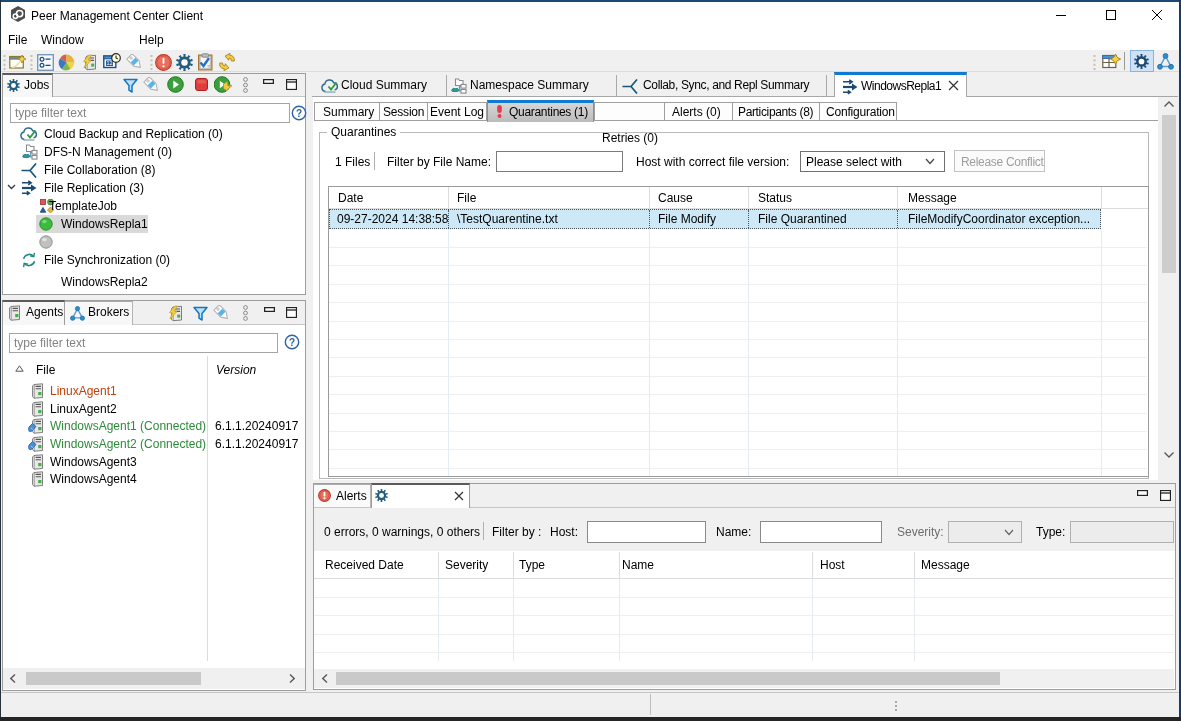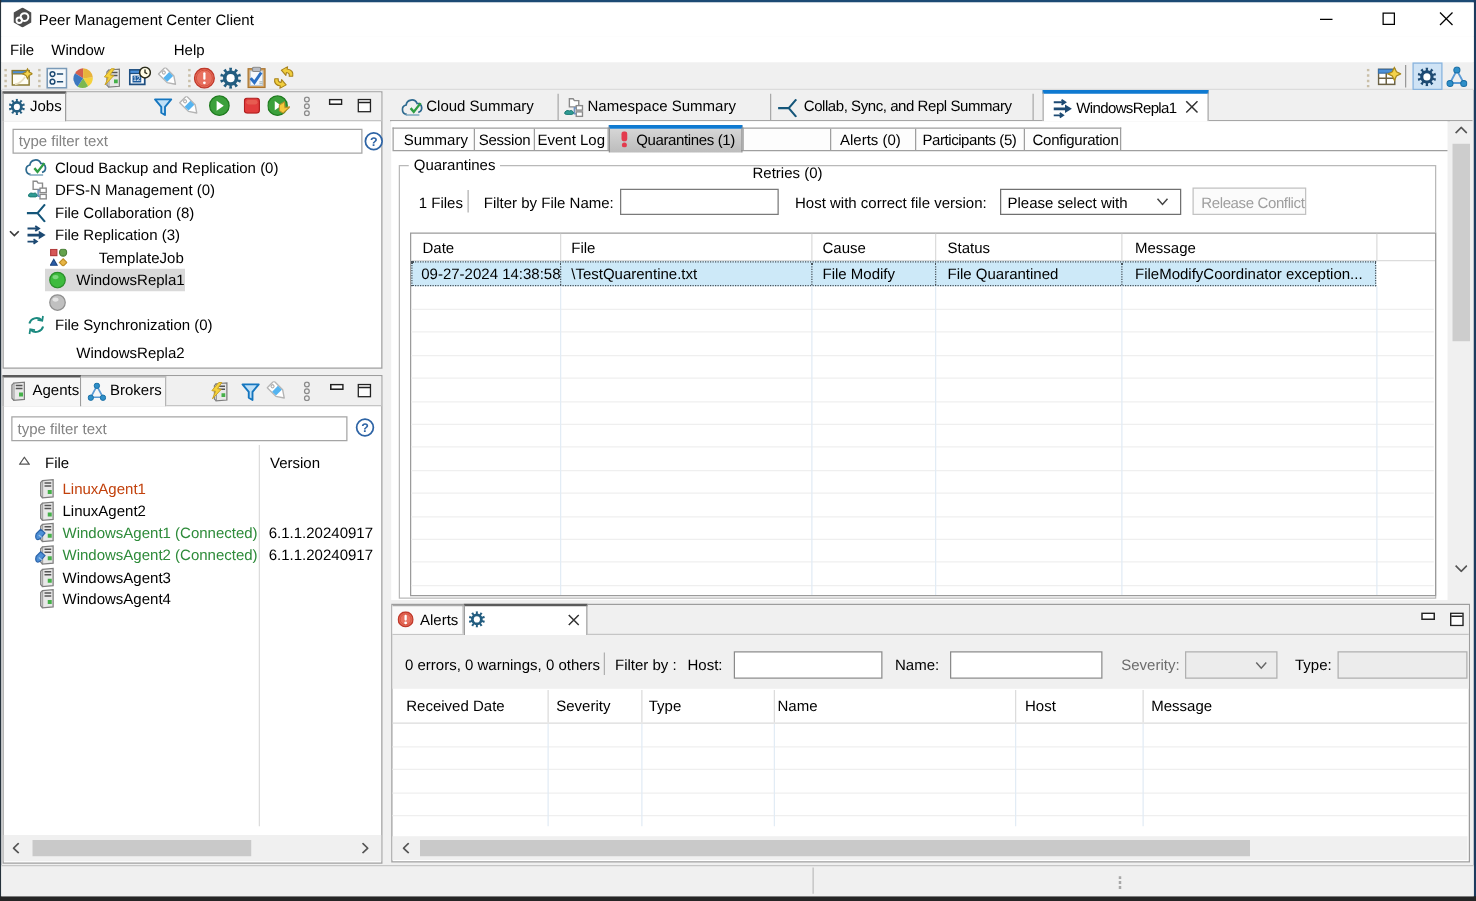--- a/index.html
+++ b/index.html
@@ -227,21 +227,21 @@
       <path d="M10 4.6 L15.5 8 L10 11.4 z" fill="#1d4a73"></path>
     <path d="M1 13.2 h7 M5.8 11.4 L8.5 13.2 L5.8 15" fill="none" stroke="#1d4a73" stroke-width="1.4"></path>
   </svg>
   <div class="t" style="left:44px;top:181px;">File Replication (3)</div>
   <svg class="abs" style="left:40px;top:199px;" width="14" height="14" viewBox="0 0 14 14">
     <rect x="0.5" y="0.5" width="5" height="5" fill="#d65757" stroke="#b03a3a" stroke-width="0.9"></rect>
     <circle cx="10.5" cy="3" r="2.9" fill="#64a24c" stroke="#4a7d38" stroke-width="0.9"></circle>
     <path d="M3 8.5 l2.7 4.7 h-5.4 z" fill="#2a5da8" stroke="#1d4680" stroke-width="0.9"></path>
     <path d="M10.5 8 l3 3 l-3 3 l-3 -3 z" fill="#e8b545" stroke="#bf8f27" stroke-width="0.9"></path>
   </svg>
-  <div class="t" style="left:79px;top:199px;">TemplateJob</div>
+  <div class="t" style="left:49px;top:199px;">TemplateJob</div>
   <div class="abs" style="left:36px;top:215px;width:112px;height:18px;background:#d9d9d9;"></div>
   <svg class="abs" style="left:39px;top:217px;" width="14" height="14" viewBox="0 0 14 14">
     <circle cx="7" cy="7" r="6.2" fill="#3dbb3d" stroke="#2a8f2a" stroke-width="1"></circle>
     <ellipse cx="5.4" cy="4.6" rx="2.4" ry="1.7" fill="#8fe08f" opacity="0.8"></ellipse>
   </svg>
   <div class="t" style="left:61px;top:217px;">WindowsRepla1</div>
   <svg class="abs" style="left:39px;top:235px;" width="14" height="14" viewBox="0 0 14 14">
     <circle cx="7" cy="7" r="6.2" fill="#c0c0c0" stroke="#909090" stroke-width="1"></circle>
     <ellipse cx="5.4" cy="4.6" rx="2.4" ry="1.7" fill="#e8e8e8" opacity="0.9"></ellipse>
   </svg>
@@ -308,21 +308,21 @@
   <div class="t g" style="left:14px;top:336px;">type filter text</div>
   <svg class="abs" style="left:284px;top:334px;" width="16" height="16" viewBox="0 0 16 16">
       <circle cx="8" cy="8" r="6.7" fill="#fff" stroke="#2e64a5" stroke-width="1.4"></circle>
       <text x="8" y="11.5" font-family="Liberation Sans" font-size="10" font-weight="bold" fill="#2e64a5" text-anchor="middle">?</text>
     </svg>
 
   <svg class="abs" style="left:15px;top:365px;" width="9" height="7" viewBox="0 0 9 7">
     <path d="M4.5 0.8 L8.2 6.2 H0.8 Z" fill="none" stroke="#555" stroke-width="1"></path>
   </svg>
   <div class="t" style="left:36px;top:363px;">File</div>
-  <div class="t" style="left:216px;top:363px;">Version</div>
+  <div class="t" style="left:216px;top:363px;font-style:italic;">Version</div>
   <div class="vline" style="left:207px;top:356px;height:305px;background:#dcdcdc;"></div>
   <svg class="abs" style="left:31px;top:383px;overflow:visible;" width="14" height="16" viewBox="0 0 14 16">
       <path d="M3 1.5 L11.5 0.8 V14.5 L3 15.2 Z" fill="#e8e8e8" stroke="#7d7d7d" stroke-width="1"></path>
       <path d="M3 1.5 L1.5 3 V13.6 L3 15.2" fill="#cfcfcf" stroke="#7d7d7d" stroke-width="0.9"></path>
       <path d="M4.6 3.4 h5.4 M4.6 5.8 h5.4" stroke="#555" stroke-width="1.1"></path>
       <rect x="7.2" y="9" width="3.2" height="3.2" fill="#45b049"></rect>
 
     </svg>
   <div class="t" style="left:50px;top:384px;color:#c2410c;">LinuxAgent1</div>
   <svg class="abs" style="left:31px;top:401px;overflow:visible;" width="14" height="16" viewBox="0 0 14 16">
@@ -437,21 +437,21 @@
   <div class="t" style="left:323px;top:105px;">Summary</div>
   <div class="t" style="left:383px;top:105px;letter-spacing:-0.2px;">Session</div>
   <div class="t" style="left:430px;top:105px;">Event Log</div>
   <svg class="abs" style="left:496px;top:105px;" width="7" height="13" viewBox="0 0 7 13">
     <rect x="1.2" y="0" width="4.6" height="8" rx="2.3" fill="#e33b4e"></rect>
     <circle cx="3.5" cy="11" r="2" fill="#e33b4e"></circle>
   </svg>
   <div class="t" style="left:509px;top:105px;letter-spacing:-0.3px;">Quarantines (1)</div>
   <div class="t" style="left:602px;top:105px;margin-top:26px;">Retries (0)</div>
   <div class="t" style="left:672px;top:105px;">Alerts (0)</div>
-  <div class="t" style="left:738px;top:105px;letter-spacing:-0.35px;">Participants (5)</div>
+  <div class="t" style="left:738px;top:105px;letter-spacing:-0.35px;">Participants (8)</div>
   <div class="t" style="left:826px;top:105px;letter-spacing:-0.2px;">Configuration</div>
 
   <div class="abs" style="left:319px;top:132px;width:830px;height:347px;border:1px solid #b9b9b9;box-sizing:border-box;"></div>
   <div class="t" style="left:327px;top:125px;background:#fff;padding:0 4px;">Quarantines</div>
 
   <div class="t" style="left:335px;top:155px;">1 Files</div>
   <div class="vline" style="left:374px;top:152px;height:18px;background:#b0b0b0;"></div>
   <div class="t" style="left:387px;top:155px;">Filter by File Name:</div>
   <div class="abs" style="left:496px;top:151px;width:127px;height:21px;background:#fff;border:1px solid #7a7a7a;box-sizing:border-box;"></div>
   <div class="abs" style="left:800px;top:151px;width:145px;height:21px;background:#fff;border:1px solid #707070;box-sizing:border-box;"></div>

